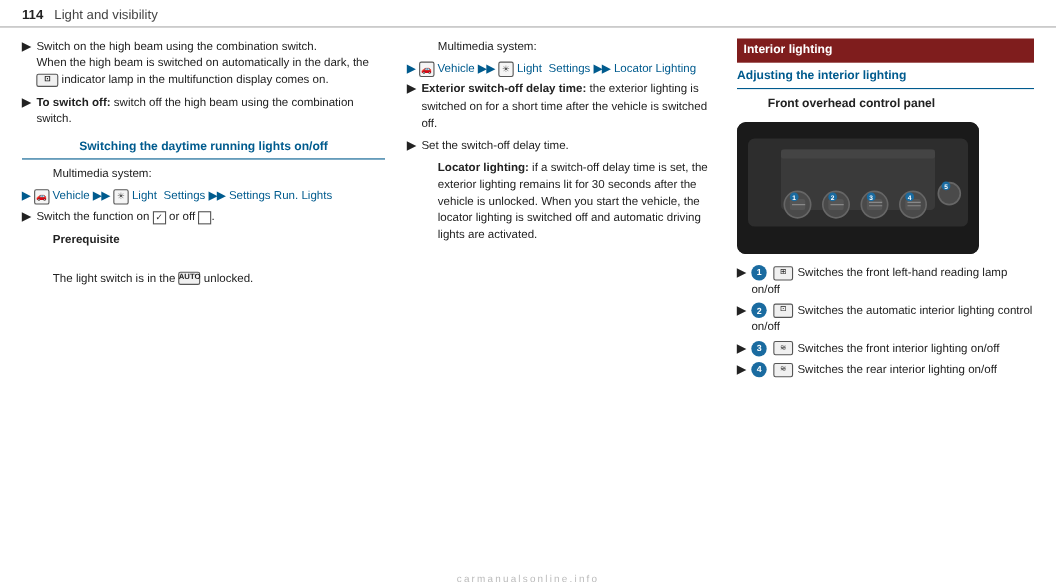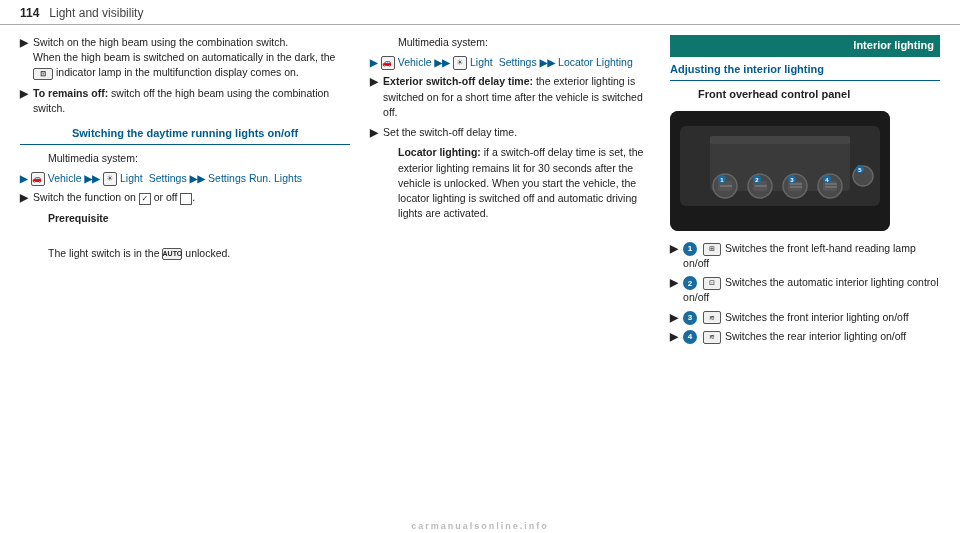--- a/index.html
+++ b/index.html
@@ -130,27 +130,26 @@
       width: 20px;
       height: 12px;
       border: 1px solid #555;
       border-radius: 2px;
       font-size: 7px;
       background: #f0f0f0;
       font-weight: bold;
       vertical-align: middle;
     }
     .right-section-heading {
-      background: #0f766e;
+      background: #7f1d1d;
       color: #fff;
       font-weight: bold;
       font-size: 11px;
       padding: 3px 6px;
       margin-bottom: 5px;
-      text-align: right;
     }
     .right-sub-heading {
       color: #005b8e;
       font-weight: bold;
       font-size: 11px;
       border-bottom: 1px solid #005b8e;
       padding-bottom: 2px;
       margin-bottom: 6px;
     }
     .panel-image {
@@ -201,21 +200,20 @@
     }
     .watermark {
       position: absolute;
       bottom: 2px;
       right: 18px;
       width: 960px;
       text-align: center;
       font-size: 9px;
       color: #aaa;
       letter-spacing: 1px;
-      font-weight: bold;
     }
   </style>
 </head>
 <body>
 
 <div class="page">
   <div class="header">
     <span class="header-page-num">114</span>
     <span class="header-title">Light and visibility</span>
   </div>
@@ -228,21 +226,21 @@
         <span class="bullet-arrow">▶</span>
         <span class="bullet-text">
           Switch on the high beam using the combination switch.<br>
           When the high beam is switched on automatically in the dark, the <span class="inline-icon">⊡</span> indicator lamp in the multifunction display comes on.
         </span>
       </div>
 
       <div class="bullet-item">
         <span class="bullet-arrow">▶</span>
         <span class="bullet-text">
-          <span class="bold">To remains off:</span> switch off the high beam using the combination switch.
+          <span class="bold">To switch off:</span> switch off the high beam using the combination switch.
         </span>
       </div>
 
       <div class="section-heading">Switching the daytime running lights on/off</div>
 
       <p>Multimedia system:</p>
 
       <div class="nav-path">
         <span class="nav-arrow">▶</span>
         <span class="nav-icon">🚗</span>

